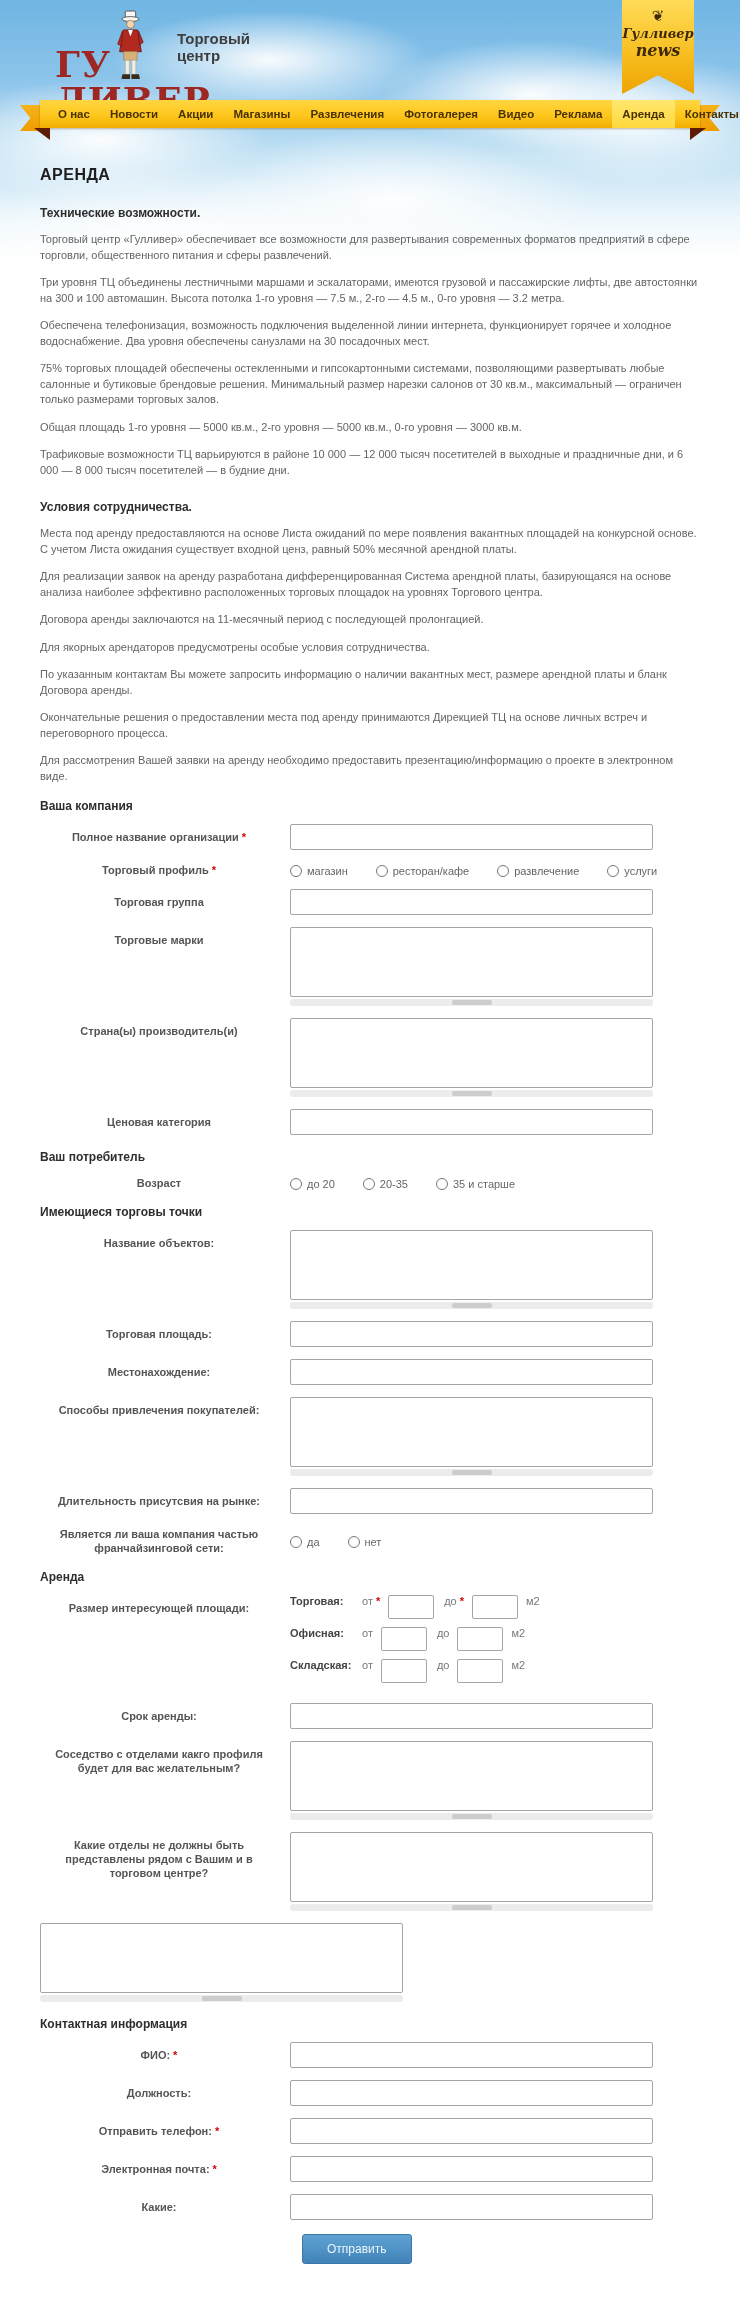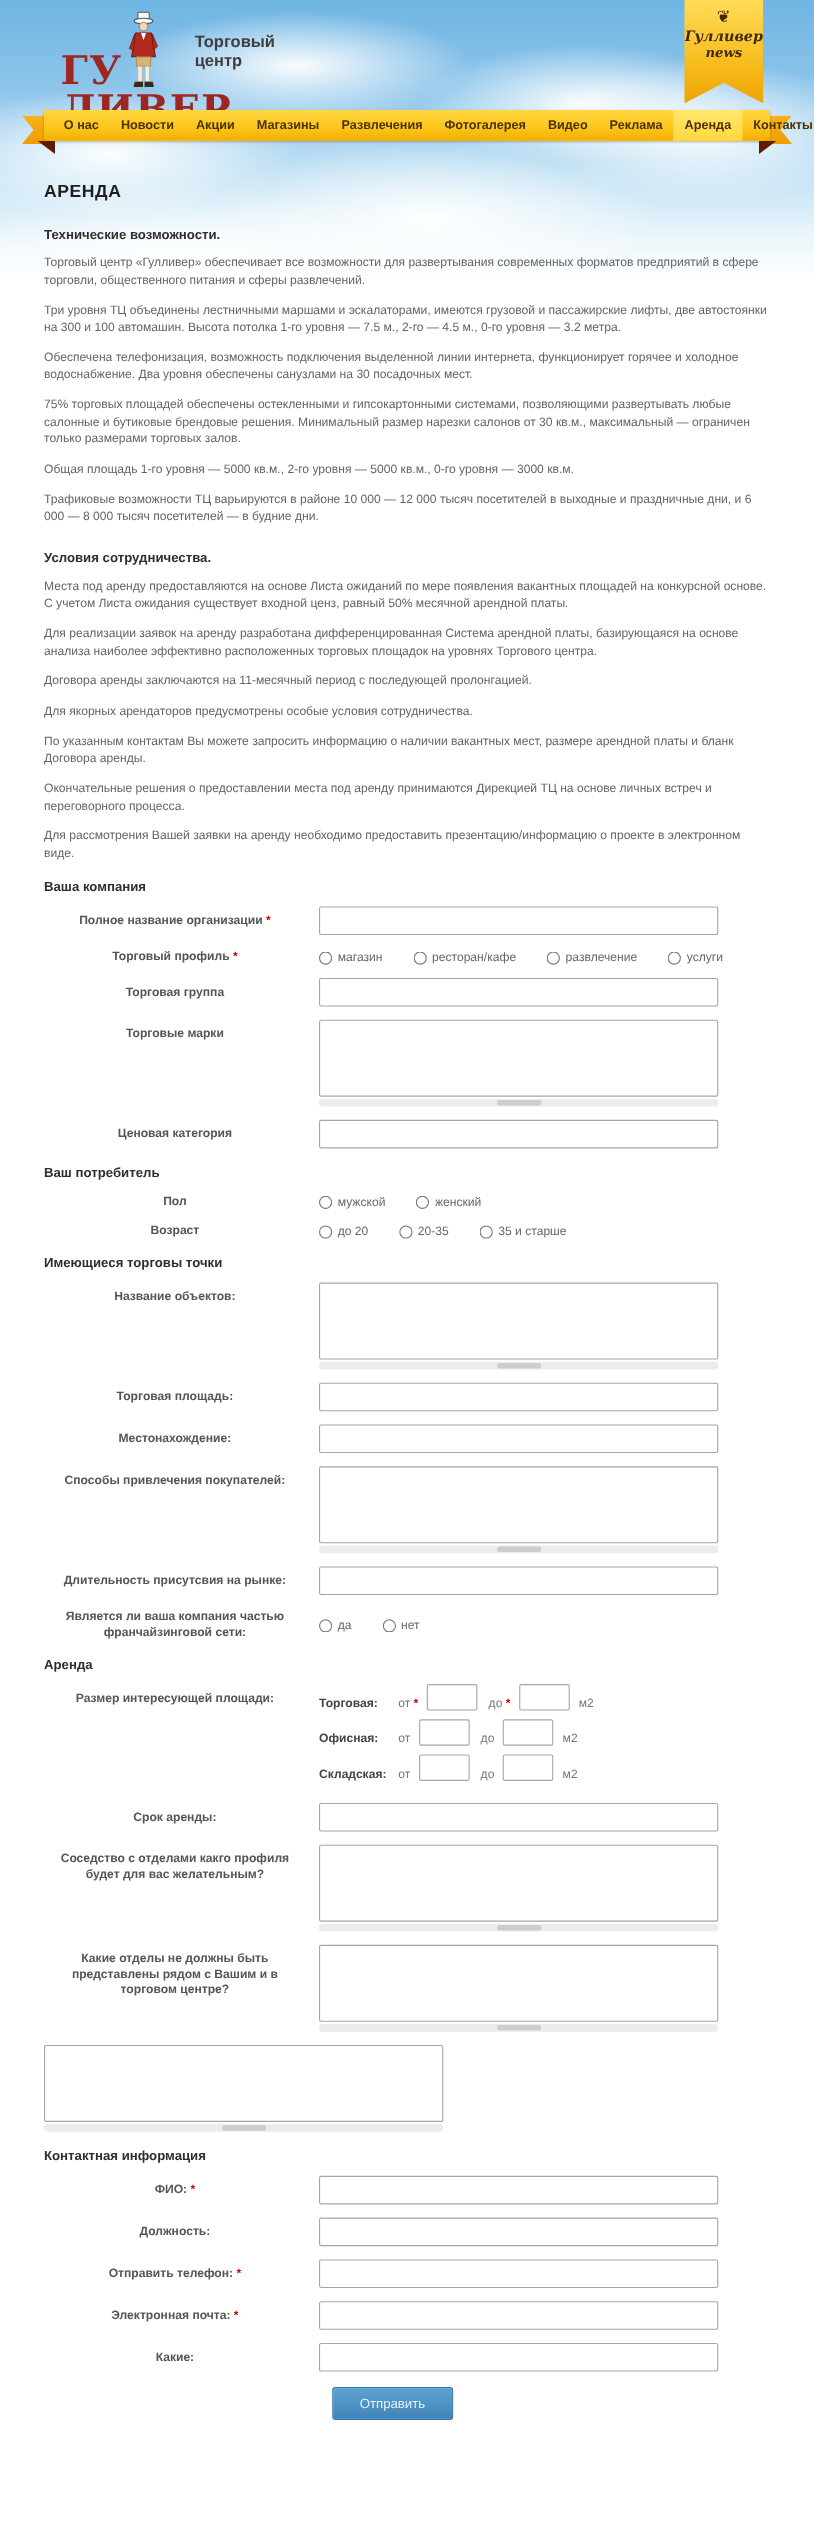--- a/index.html
+++ b/index.html
@@ -39,21 +39,21 @@
 
   
   .news-badge {
     position:absolute; right:46px; top:0; width:72px; height:94px; cursor:pointer;
     background:linear-gradient(180deg,#ffdc58 0%,#f7bd1e 60%,#eda303 100%);
     clip-path:polygon(0 0,100% 0,100% 100%,50% 80%,0 100%);
     text-align:center; box-shadow:0 2px 4px rgba(0,0,0,.25);
   }
   .badge-ornament { font-size:15px; color:#40290a; margin-top:8px; line-height:16px; }
   .badge-title { font-family:"DejaVu Serif", serif; font-style:italic; font-weight:bold; font-size:13px; color:#40290a; margin-top:2px; }
-  .badge-sub   { font-family:"DejaVu Serif", serif; font-style:italic; font-weight:bold; font-size:12px; color:#40290a; }
+  .badge-sub   { font-family:"DejaVu Serif", serif; font-style:italic; font-weight:bold; font-size:16px; color:#40290a; }
 
   
   nav { position:relative; z-index:2; height:40px; margin:0 40px; }
   .nav-bar {
     position:relative; height:28px; display:flex; justify-content:space-between; align-items:stretch;
     background:linear-gradient(180deg,#ffd640 0%,#fdc71d 55%,#f2ae00 100%);
     padding:0 8px; box-shadow:0 1px 2px rgba(90,50,0,.35);
   }
   .nav-item {
     display:block; line-height:28px; padding:0 10px; font-size:11.5px; font-weight:bold;
@@ -90,21 +90,21 @@
     width:363px; height:70px; border:1px solid #a5a5a5; border-radius:2px; background:#fff;
     font-size:12px; padding:4px 6px; color:#333; resize:none; outline:none; display:block;
   }
   .ta-strip { width:363px; height:7px; background:#ececec; border-radius:3px; margin-top:2px; position:relative; cursor:pointer; }
   .ta-thumb { position:absolute; top:1px; left:50%; margin-left:-20px; width:40px; height:5px; background:#cdcdcd; border-radius:2px; }
   .req { color:#d40000; margin-left:3px; font-weight:bold; }
   .radio-group { display:flex; align-items:center; padding-top:2px; }
   .radio-opt { display:flex; align-items:center; margin-right:28px; font-size:11px; color:#666; cursor:pointer; }
   .radio-opt input { width:12px; height:12px; margin:0 5px 0 0; cursor:pointer; }
   
-  .size-row { display:flex; align-items:flex-end; margin-bottom:8px; }
+  .size-row { display:flex; align-items:flex-start; margin-bottom:8px; }
   .size-name { width:66px; font-size:11px; font-weight:bold; color:#444; }
   .ft { font-size:11px; color:#777; margin:0 4px 0 6px; }
   .size-input { width:46px; height:24px; border:1px solid #a5a5a5; border-radius:2px; margin:0 4px; font-size:12px; padding:0 4px; outline:none; }
   .unit { font-size:11px; color:#777; margin-left:4px; }
   .submit-row { margin-left:262px; margin-top:14px; }
   .submit-btn {
     background:linear-gradient(180deg,#5ea2d2 0%,#4183b8 100%);
     color:#eaf4fb; font-size:12px; border:1px solid #3a76a8; border-radius:3px;
     padding:7px 24px; cursor:pointer;
   }
@@ -229,41 +229,37 @@
       <div class="form-row">
         <label class="row-label">Торговые марки</label>
         <div class="row-field">
           <textarea class="area-input" style=""></textarea>
           <div class="ta-strip">
               <div class="ta-thumb"></div>
             </div>
         </div>
       </div>
 
+      <div class="form-row">
+        <label class="row-label">Страна(ы) производитель(и)</label>
+        <div class="row-field">
+          <textarea class="area-input" style=""></textarea>
+          <div class="ta-strip">
+              <div class="ta-thumb"></div>
+            </div>
+        </div>
+      </div>
 
       <div class="form-row">
         <label class="row-label">Ценовая категория</label>
         <div class="row-field"><input type="text" class="text-input" style=""></div>
       </div>
 
       <h3 class="form-section-head">Ваш потребитель</h3>
 
-      <div class="form-row radio-row">
-        <label class="row-label">Пол</label>
-        <div class="row-field radio-group">
-          <label class="radio-opt">
-              <input type="radio" name="gender" style="">
-              <span>мужской</span>
-            </label>
-          <label class="radio-opt">
-              <input type="radio" name="gender" style="">
-              <span>женский</span>
-            </label>
-        </div>
-      </div>
 
       <div class="form-row radio-row">
         <label class="row-label">Возраст</label>
         <div class="row-field radio-group">
           <label class="radio-opt">
               <input type="radio" name="age" style="">
               <span>до 20</span>
             </label>
           <label class="radio-opt">
               <input type="radio" name="age" style="">

